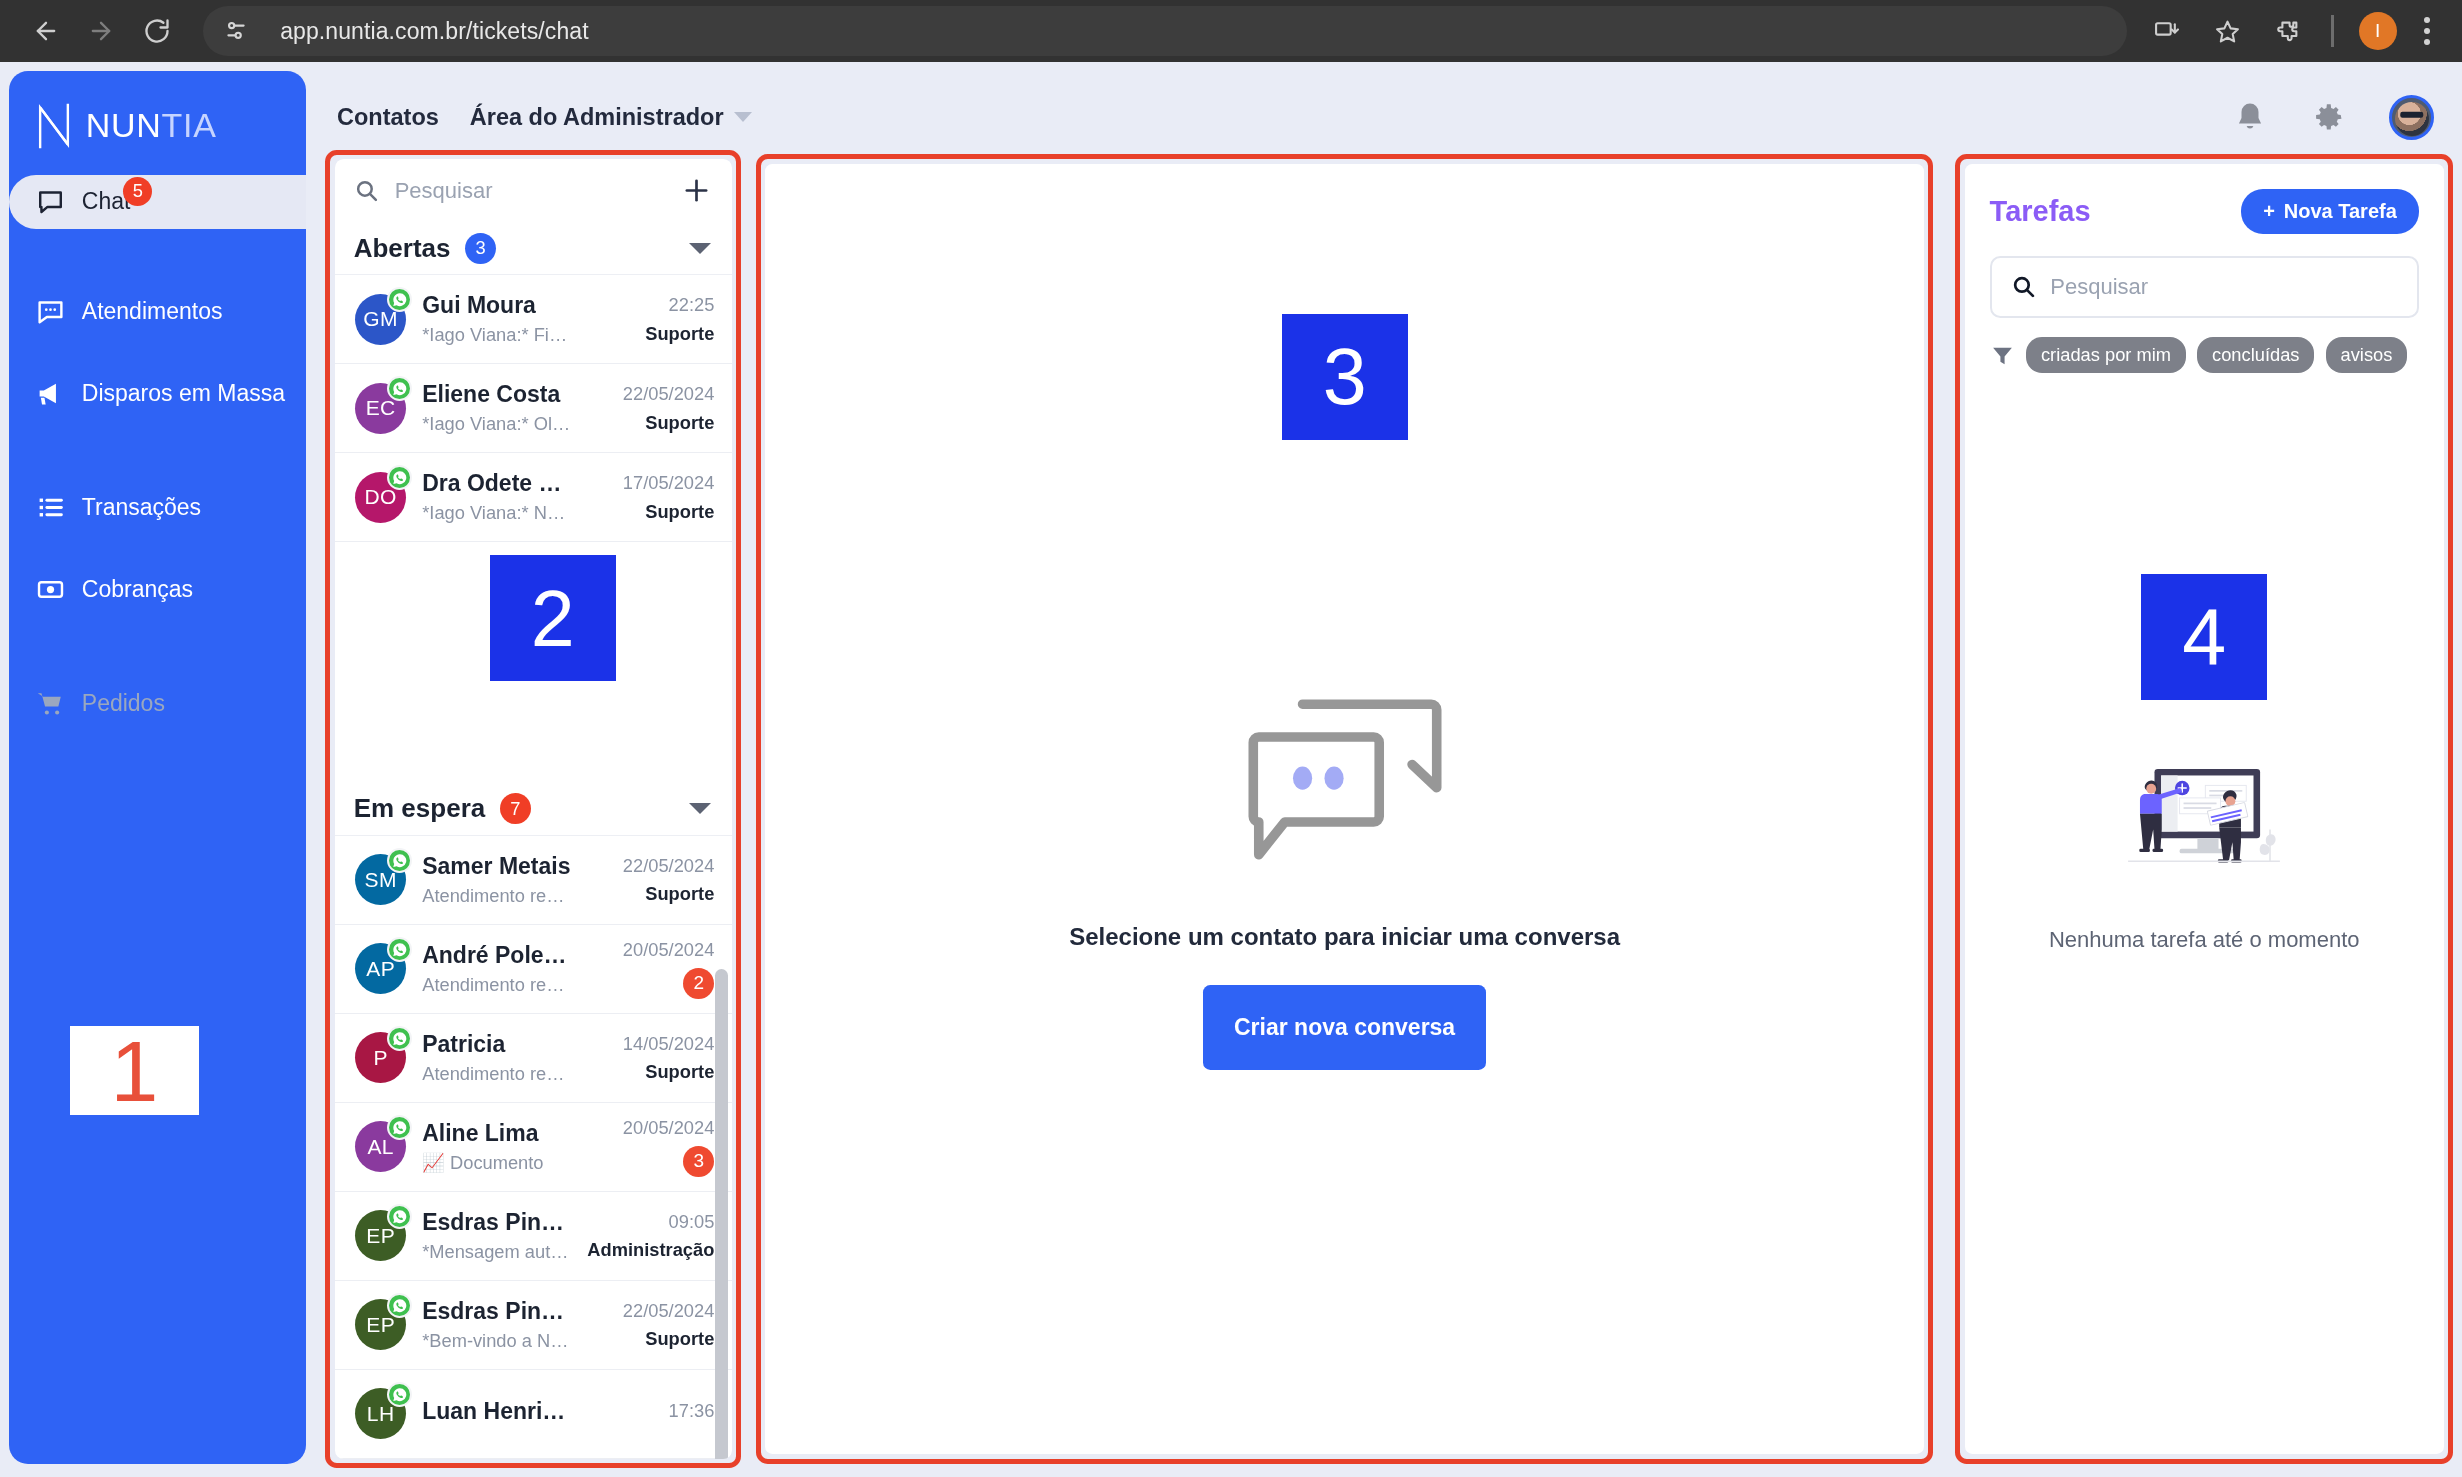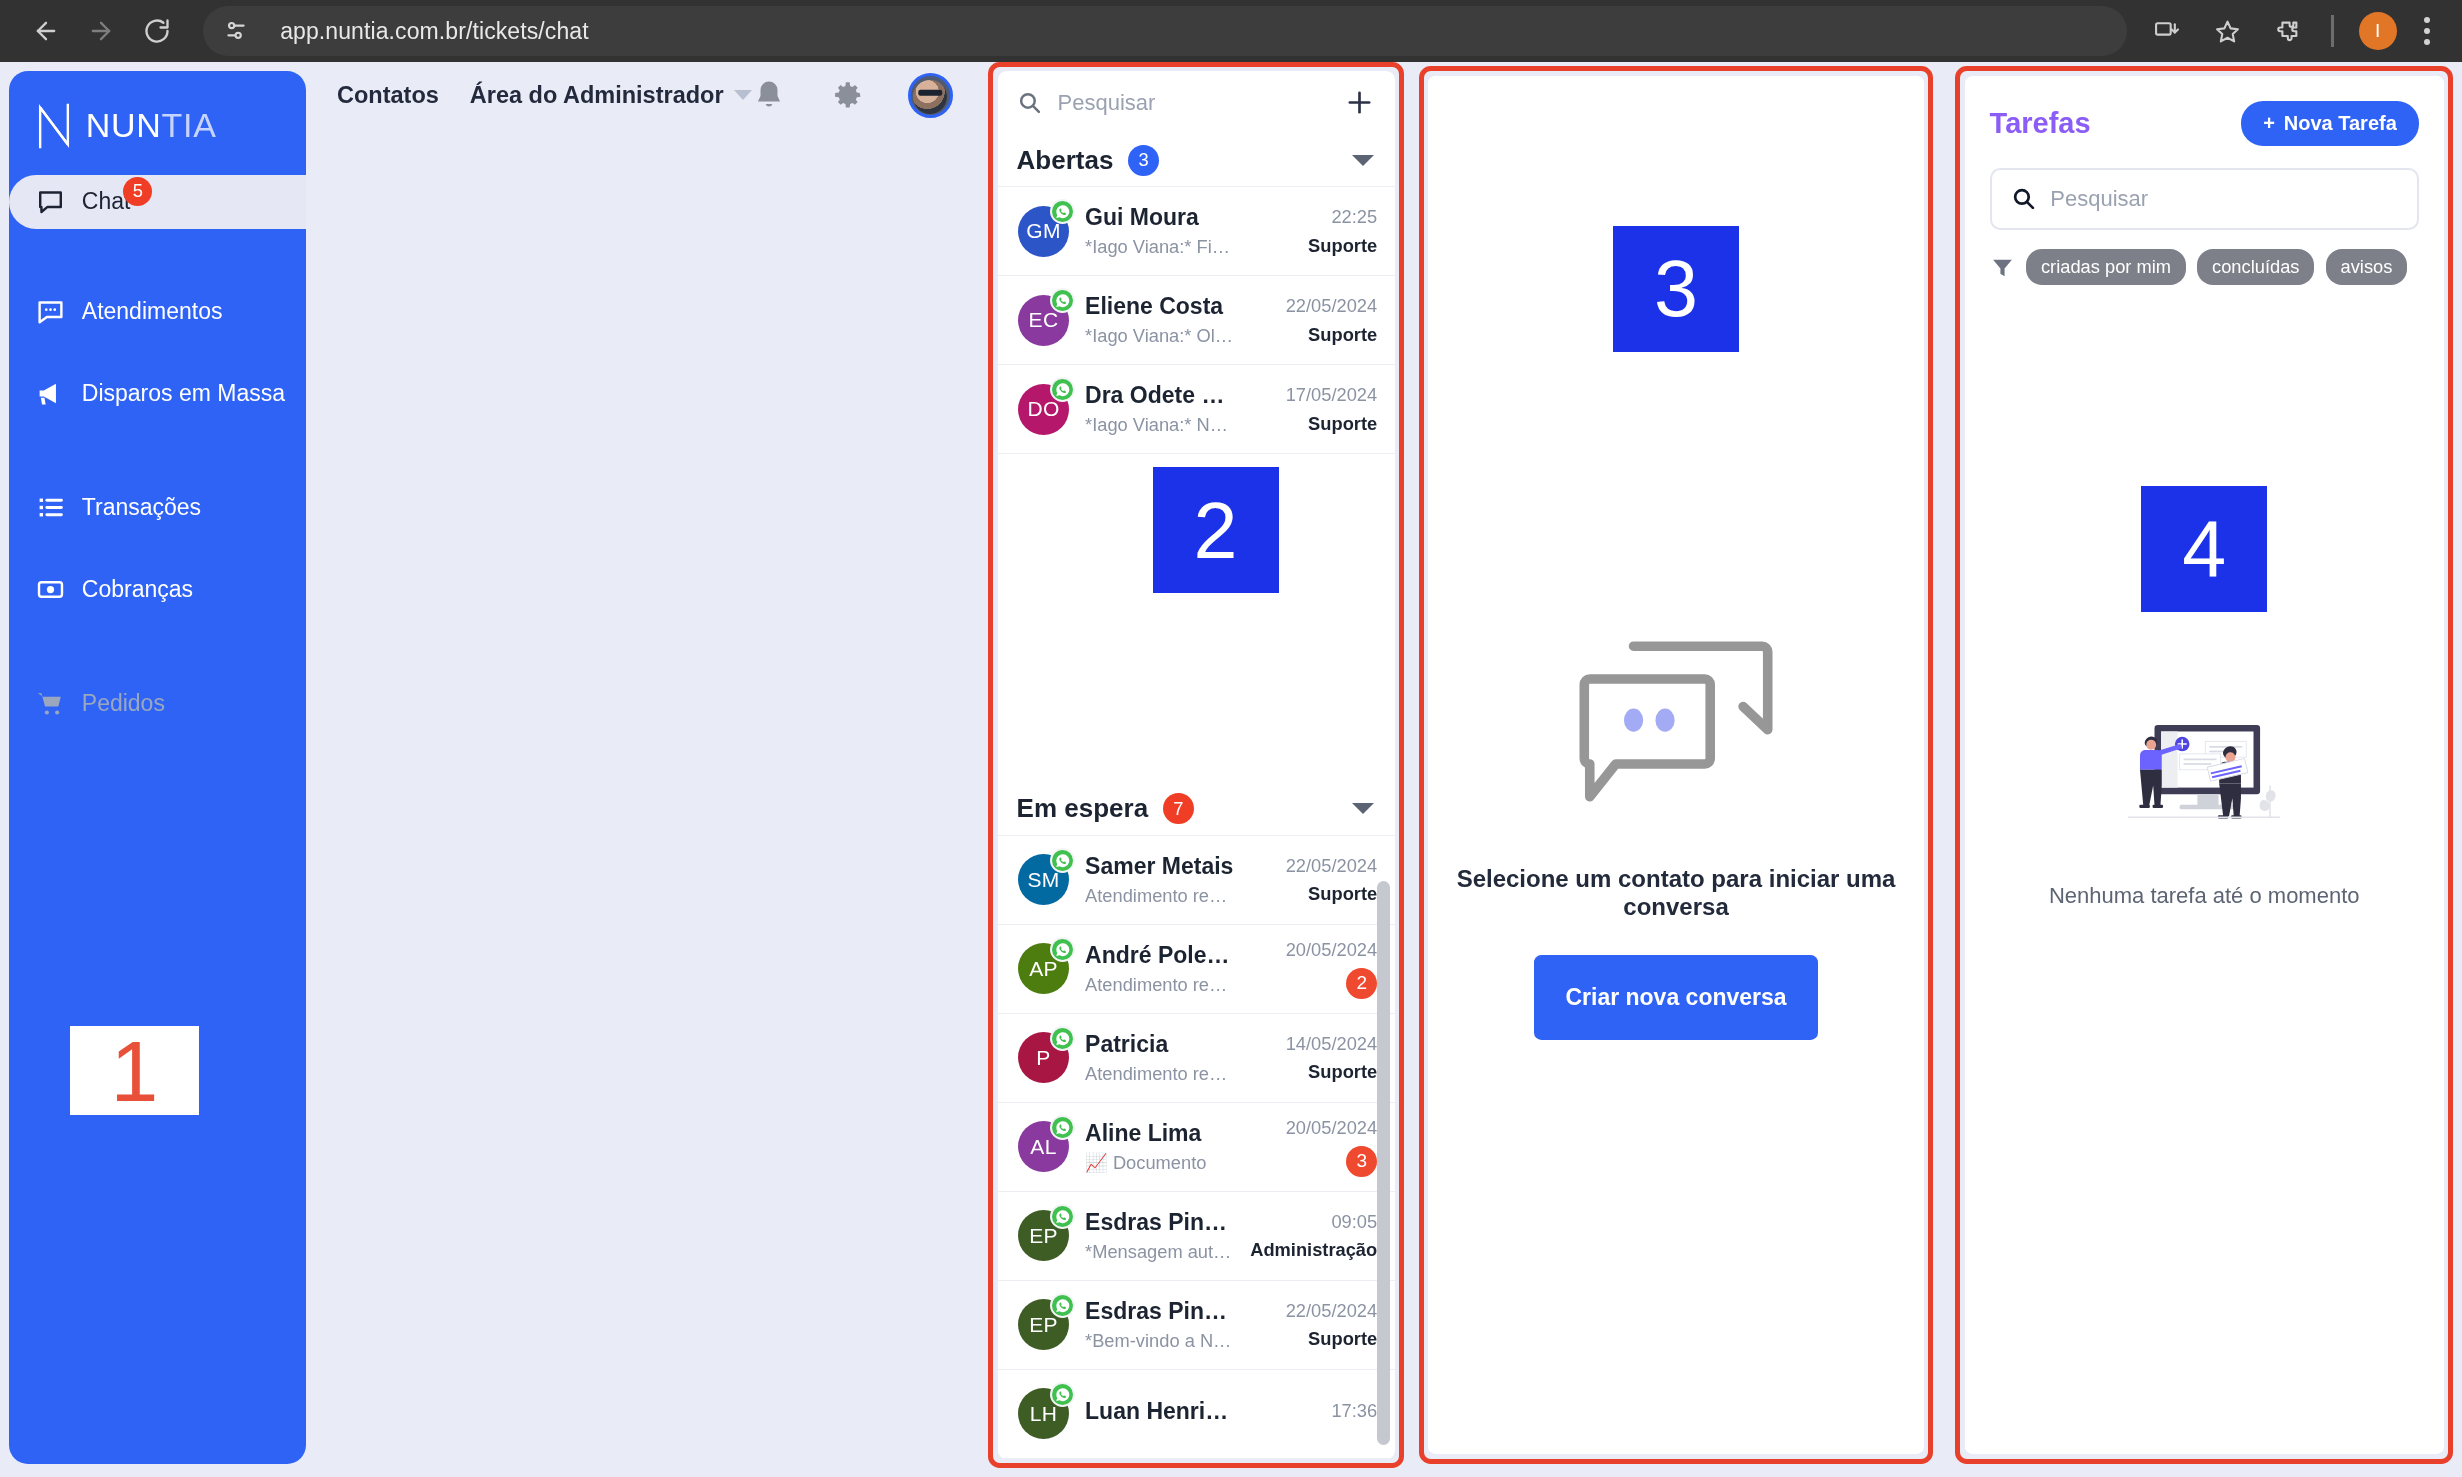--- a/index.html
+++ b/index.html
@@ -137,22 +137,23 @@
     display: flex; align-items: center; justify-content: center;
     font-size: 86px; line-height: 1;
     color: #e8503a;
     font-weight: 400;
     z-index: 50;
   }
 
   
   .main {
     flex: 1;
-    display: flex; flex-direction: row;
+    display: flex; flex-direction: column;
     min-width: 0;
+    margin-top: 22px;
   }
   .topbar {
     height: 66px;
     display: flex; align-items: center;
     padding: 0 28px 0 19px;
   }
   .topnav { display: flex; align-items: center; gap: 31px; }
   .topnav-item {
     font-size: 23.5px; font-weight: bold;
     color: #232a3d;
@@ -711,21 +712,21 @@
                 <div class="conv-prev">Atendimento realoc...</div>
               </div>
               <div class="conv-meta">
                 <div class="conv-time">22/05/2024</div>
                 <div class="conv-tag">Suporte</div>
               </div>
             </div>
 
             <div class="conv-row">
               <div class="av-wrap">
-                <div class="avatar" style="background:#4d7c0f">AP</div>
+                <div class="avatar" style="background:#0369a1">AP</div>
                 <div class="wa-badge">
                     <svg viewBox="0 0 24 24">
                       <path d="M12 2a10 10 0 0 0-8.6 15L2 22l5.2-1.4A10 10 0 1 0 12 2zm5.3 13.9c-.2.6-1.3 1.2-1.8 1.2-.5.1-1 .1-1.6-.1-.4-.1-.9-.3-1.5-.6-2.7-1.2-4.4-3.9-4.5-4.1-.1-.2-1.1-1.4-1.1-2.7s.7-1.9.9-2.2c.2-.2.5-.3.6-.3h.5c.2 0 .4 0 .6.5l.8 2c.1.2.1.4 0 .6l-.3.4-.3.3c-.1.1-.2.3-.1.5.1.2.6 1 1.3 1.6.9.8 1.6 1 1.8 1.1.2.1.4.1.5-.1l.7-.8c.2-.2.3-.2.5-.1l2 1c.2.1.4.2.4.3.1.2.1.6-.1 1z"></path>
                     </svg>
                   </div>
               </div>
               <div class="conv-text">
                 <div class="conv-name">André Polettini M...</div>
                 <div class="conv-prev">Atendimento realoc...</div>
               </div>

